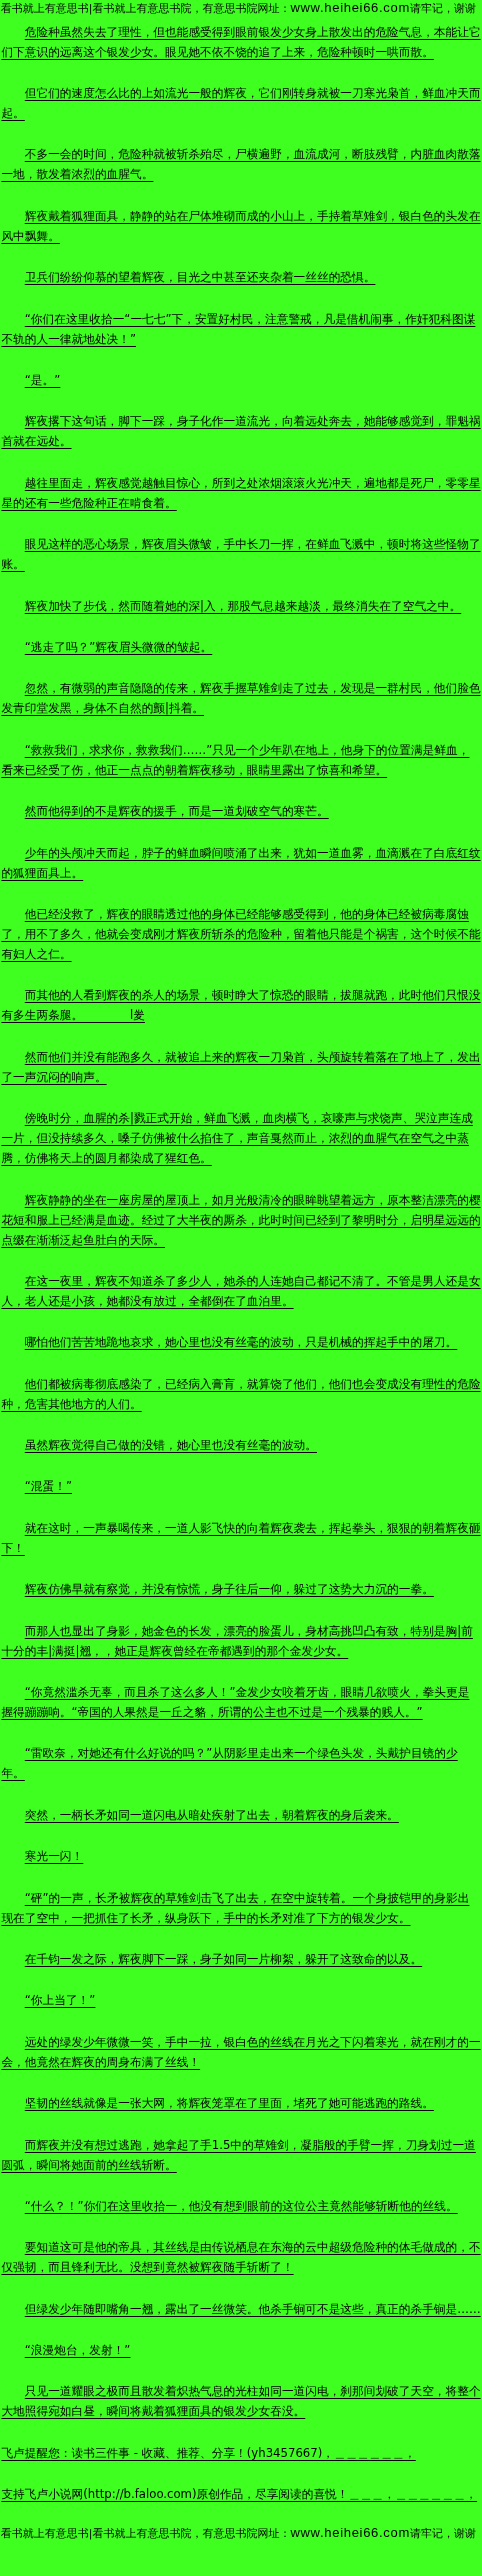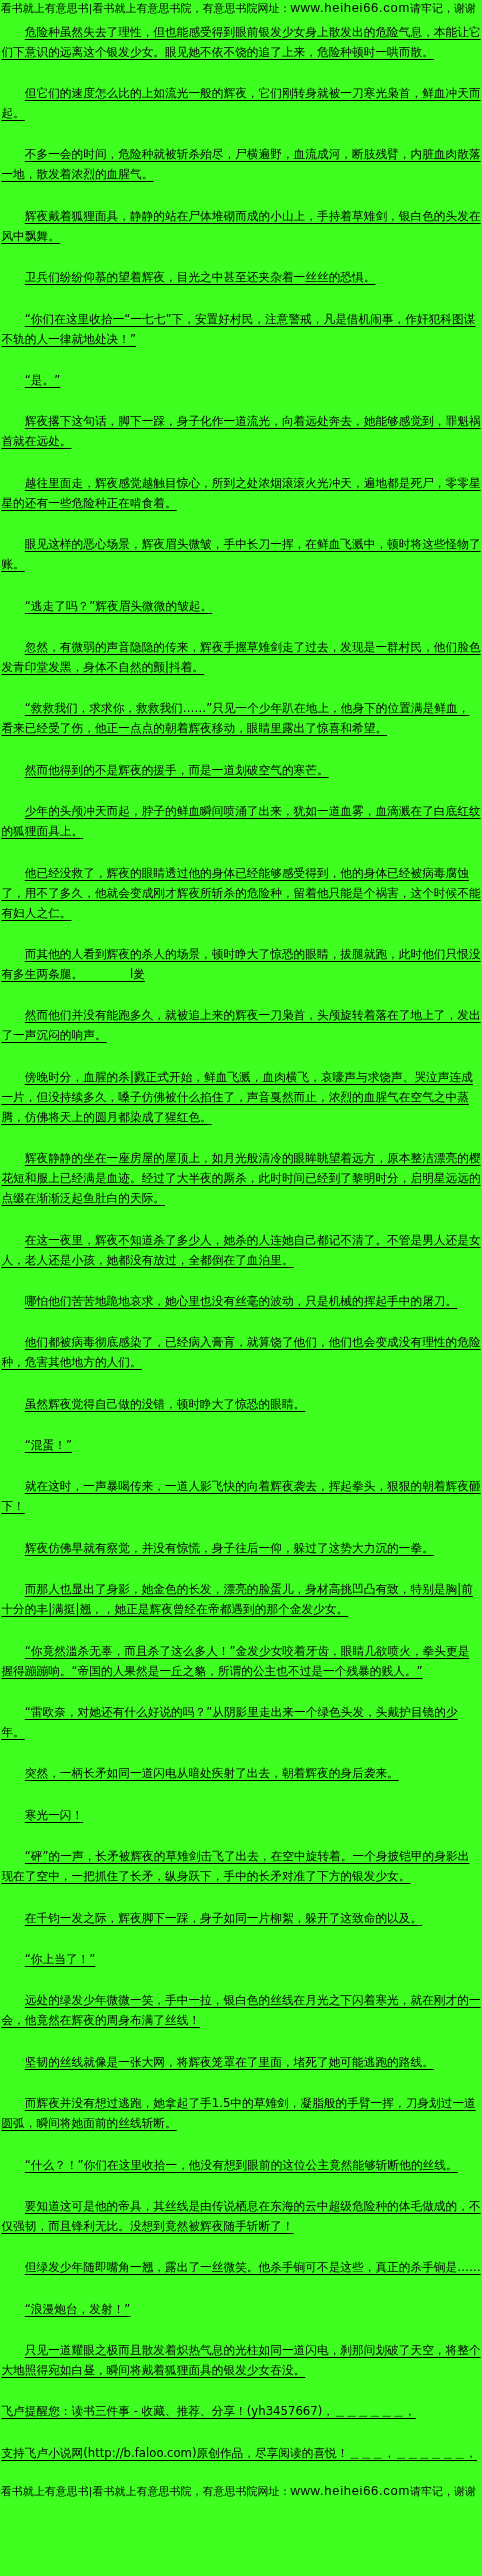--- a/index.html
+++ b/index.html
@@ -61,34 +61,35 @@
       <p>危险种虽然失去了理性，但也能感受得到眼前银发少女身上散发出的危险气息，本能让它们下意识的远离这个银发少女。眼见她不依不饶的追了上来，危险种顿时一哄而散。</p>
       <p>但它们的速度怎么比的上如流光一般的辉夜，它们刚转身就被一刀寒光枭首，鲜血冲天而起。</p>
       <p>不多一会的时间，危险种就被斩杀殆尽，尸横遍野，血流成河，断肢残臂，内脏血肉散落一地，散发着浓烈的血腥气。</p>
       <p>辉夜戴着狐狸面具，静静的站在尸体堆砌而成的小山上，手持着草雉剑，银白色的头发在风中飘舞。</p>
       <p>卫兵们纷纷仰慕的望着辉夜，目光之中甚至还夹杂着一丝丝的恐惧。</p>
       <p>“你们在这里收拾一“一七七”下，安置好村民，注意警戒，凡是借机闹事，作奸犯科图谋不轨的人一律就地处决！”</p>
       <p>“是。”</p>
       <p>辉夜撂下这句话，脚下一踩，身子化作一道流光，向着远处奔去，她能够感觉到，罪魁祸首就在远处。</p>
       <p>越往里面走，辉夜感觉越触目惊心，所到之处浓烟滚滚火光冲天，遍地都是死尸，零零星星的还有一些危险种正在啃食着。</p>
       <p>眼见这样的恶心场景，辉夜眉头微皱，手中长刀一挥，在鲜血飞溅中，顿时将这些怪物了账。</p>
+      <p>辉夜加快了步伐，然而随着她的深|入，那股气息越来越淡，最终消失在了空气之中。</p>
       <p>“逃走了吗？”辉夜眉头微微的皱起。</p>
       <p>忽然，有微弱的声音隐隐的传来，辉夜手握草雉剑走了过去，发现是一群村民，他们脸色发青印堂发黑，身体不自然的颤|抖着。</p>
       <p>“救救我们，求求你，救救我们……”只见一个少年趴在地上，他身下的位置满是鲜血，看来已经受了伤，他正一点点的朝着辉夜移动，眼睛里露出了惊喜和希望。</p>
       <p>然而他得到的不是辉夜的援手，而是一道划破空气的寒芒。</p>
       <p>少年的头颅冲天而起，脖子的鲜血瞬间喷涌了出来，犹如一道血雾，血滴溅在了白底红纹的狐狸面具上。</p>
       <p>他已经没救了，辉夜的眼睛透过他的身体已经能够感受得到，他的身体已经被病毒腐蚀了，用不了多久，他就会变成刚才辉夜所斩杀的危险种，留着他只能是个祸害，这个时候不能有妇人之仁。</p>
       <p>而其他的人看到辉夜的杀人的场景，顿时睁大了惊恐的眼睛，拔腿就跑，此时他们只恨没有多生两条腿。　　　　l夎</p>
       <p>然而他们并没有能跑多久，就被追上来的辉夜一刀枭首，头颅旋转着落在了地上了，发出了一声沉闷的响声。</p>
       <p>傍晚时分，血腥的杀|戮正式开始，鲜血飞溅，血肉横飞，哀嚎声与求饶声、哭泣声连成一片，但没持续多久，嗓子仿佛被什么掐住了，声音戛然而止，浓烈的血腥气在空气之中蒸腾，仿佛将天上的圆月都染成了猩红色。</p>
       <p>辉夜静静的坐在一座房屋的屋顶上，如月光般清冷的眼眸眺望着远方，原本整洁漂亮的樱花短和服上已经满是血迹。经过了大半夜的厮杀，此时时间已经到了黎明时分，启明星远远的点缀在渐渐泛起鱼肚白的天际。</p>
       <p>在这一夜里，辉夜不知道杀了多少人，她杀的人连她自己都记不清了。不管是男人还是女人，老人还是小孩，她都没有放过，全都倒在了血泊里。</p>
       <p>哪怕他们苦苦地跪地哀求，她心里也没有丝毫的波动，只是机械的挥起手中的屠刀。</p>
       <p>他们都被病毒彻底感染了，已经病入膏肓，就算饶了他们，他们也会变成没有理性的危险种，危害其他地方的人们。</p>
-      <p>虽然辉夜觉得自己做的没错，顿时睁大了惊恐的眼睛。</p>
+      <p>虽然辉夜觉得自己做的没错，她心里也没有丝毫的波动。</p>
       <p>“混蛋！”</p>
       <p>就在这时，一声暴喝传来，一道人影飞快的向着辉夜袭去，挥起拳头，狠狠的朝着辉夜砸下！</p>
       <p>辉夜仿佛早就有察觉，并没有惊慌，身子往后一仰，躲过了这势大力沉的一拳。</p>
       <p>而那人也显出了身影，她金色的长发，漂亮的脸蛋儿，身材高挑凹凸有致，特别是胸|前十分的丰|满挺|翘，，她正是辉夜曾经在帝都遇到的那个金发少女。</p>
       <p>“你竟然滥杀无辜，而且杀了这么多人！”金发少女咬着牙齿，眼睛几欲喷火，拳头更是握得蹦蹦响。“帝国的人果然是一丘之貉，所谓的公主也不过是一个残暴的贱人。”</p>
       <p>“雷欧奈，对她还有什么好说的吗？”从阴影里走出来一个绿色头发，头戴护目镜的少年。</p>
       <p>突然，一柄长矛如同一道闪电从暗处疾射了出去，朝着辉夜的身后袭来。</p>
       <p>寒光一闪！</p>
       <p>“砰”的一声，长矛被辉夜的草雉剑击飞了出去，在空中旋转着。一个身披铠甲的身影出现在了空中，一把抓住了长矛，纵身跃下，手中的长矛对准了下方的银发少女。</p>
       <p>在千钧一发之际，辉夜脚下一踩，身子如同一片柳絮，躲开了这致命的以及。</p>

